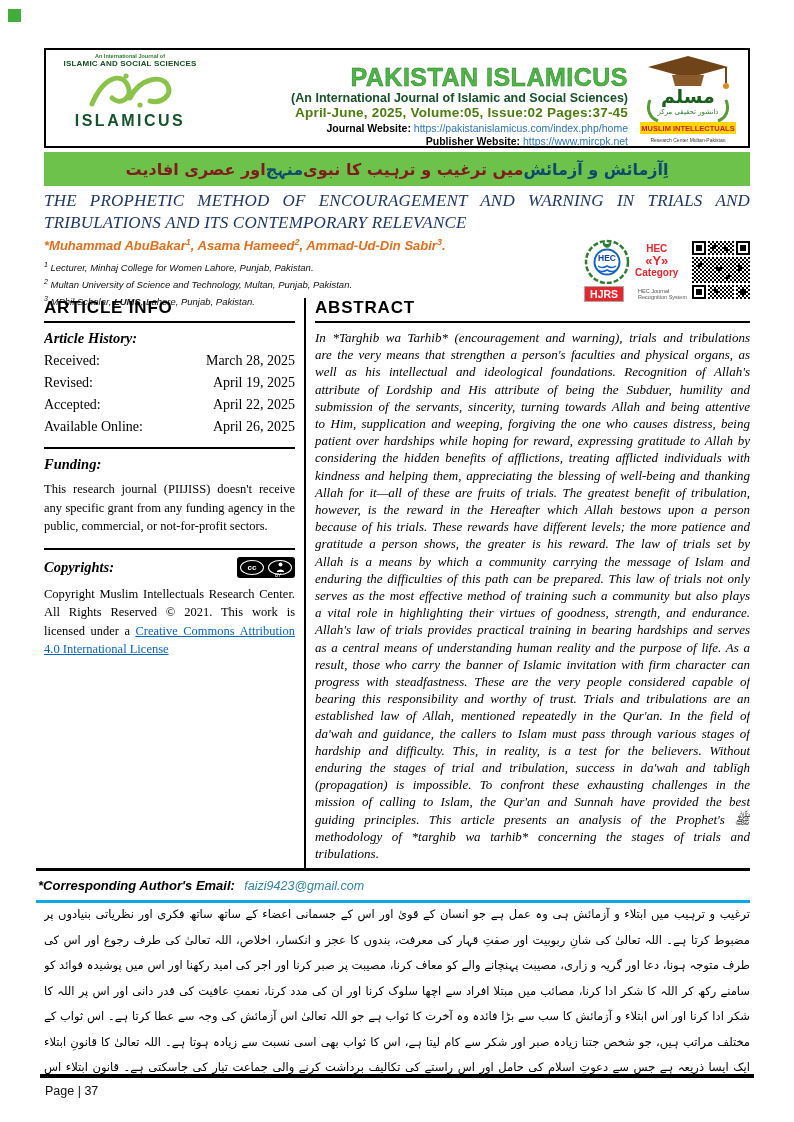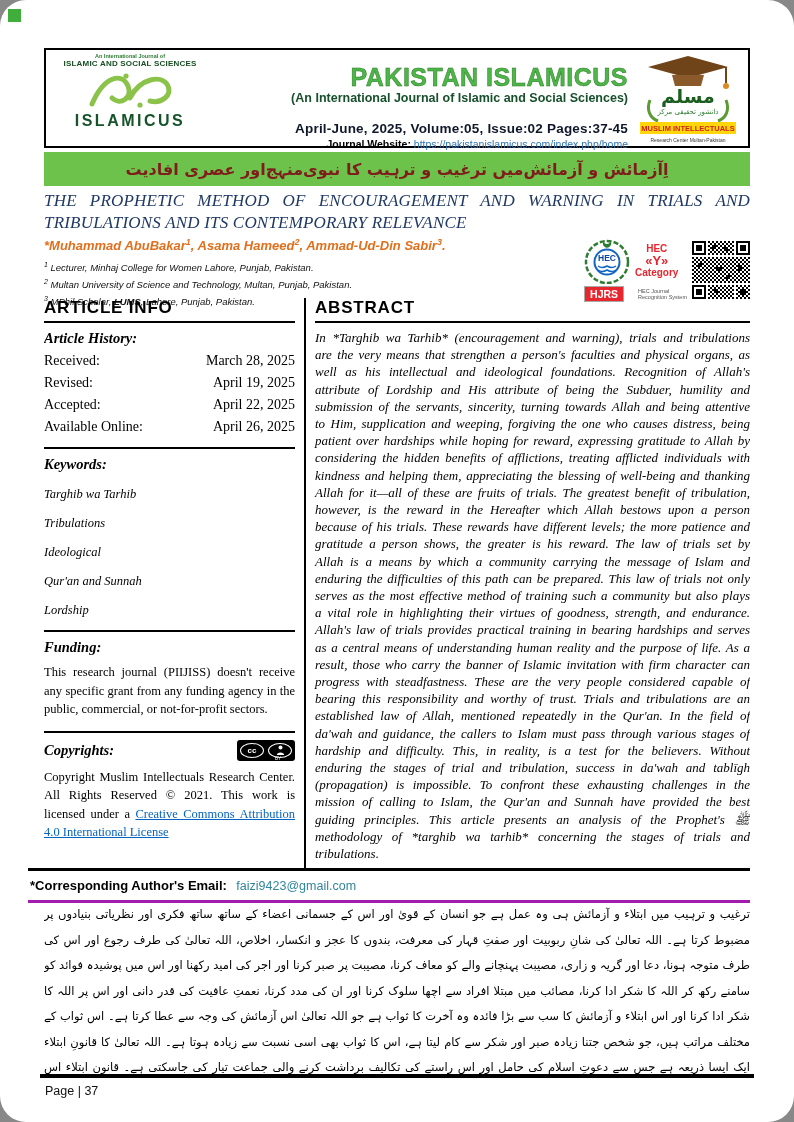--- a/index.html
+++ b/index.html
@@ -1,45 +1,45 @@
 <!DOCTYPE html>
 <html><head>
 <meta charset="utf-8">
 <style>
   * { margin:0; padding:0; box-sizing:border-box; }
   body { background:#888; }
   .page { position:relative; width:794px; height:1122px; background:#fff; margin:0 auto;
-          font-family:"Liberation Serif", serif; color:#000; overflow:hidden;border-radius:26px; }
+          font-family:"Liberation Serif", serif; color:#000; overflow:hidden; }
 
   .corner-mark { position:absolute; left:8px; top:9px; width:13px; height:13px; background:#3fae3a; }
 
   
   .header-box { position:absolute; left:44px; right:44px; top:48px; height:100px;
                 border:2px solid #000; background:#fff; display:flex; }
   .logo-left { width:168px; display:flex; flex-direction:column; align-items:center; justify-content:flex-start; padding-top:3px; }
   .ll-tag  { font-family:"Liberation Sans",sans-serif; font-size:5.5px; font-weight:bold; color:#2e7d32; }
   .ll-sub  { font-family:"Liberation Sans",sans-serif; font-size:8px;   font-weight:bold; color:#184f23; letter-spacing:.2px; }
   .ll-word { font-family:"Liberation Sans",sans-serif; font-size:16px;  font-weight:bold; color:#16532a; letter-spacing:2.5px; margin-top:-2px; }
 
   .header-center { flex:1; text-align:right; padding-top:14px; }
   .journal-title    { font-family:"Liberation Sans",sans-serif; font-weight:bold; font-size:25px; line-height:26px;
                       color:#4cb648; letter-spacing:.5px; -webkit-text-stroke:.5px #2f7a25; }
   .journal-subtitle { font-family:"Liberation Sans",sans-serif; font-weight:bold; font-size:12.5px; color:#17502b; margin-top:1px; }
-  .issue-info       { font-family:"Liberation Sans",sans-serif; font-weight:bold; font-size:13.5px; color:#0f172a; margin-top:16px; letter-spacing:.2px; }
+  .issue-info       { font-family:"Liberation Sans",sans-serif; font-weight:bold; font-size:13.5px; color:#4d7c0f; margin-top:0; letter-spacing:.2px; }
   .site-line  { font-family:"Liberation Sans",sans-serif; font-size:10.5px; margin-top:1.5px; color:#000; }
   .site-label { font-weight:bold; }
   .site-url   { color:#2e75b6; text-decoration:none; }
 
   .logo-right { width:120px; display:flex; align-items:flex-start; justify-content:center; }
 
   
   .urdu-banner { position:absolute; left:44px; right:44px; top:152px; height:34px; background:#6cc24a;
                  display:flex; align-items:center; justify-content:center; direction:rtl;
                  font-family:"DejaVu Sans",sans-serif; font-weight:bold; font-size:16px; }
-  .bn-maroon { color:#7f1d1d; } .bn-navy { color:#7f1d1d;text-align:right; }
+  .bn-maroon { color:#7f1d1d; } .bn-navy { color:#0c4a6e;text-align:right; }
 
   
   .article-title { position:absolute; left:44px; right:44px; top:190px;
                    font-family:"Liberation Serif",serif; font-style:italic; font-weight:normal;
                    font-size:17px; line-height:21.5px; color:#1f3864; text-align:justify; letter-spacing:.2px; }
   .authors-block { position:absolute; left:44px; top:237px; width:480px; }
   .authors-line  { font-family:"Liberation Sans",sans-serif; font-style:italic; font-weight:bold;
                    font-size:13px; color:#e0701d; }
   .authors-line sup { font-size:9px; }
   .affiliations { margin-top:5px; }
@@ -78,22 +78,22 @@
   .cc-circle { width:24px; height:15px; border:1.5px solid #fff; border-radius:50%; color:#fff;
                font-family:"Liberation Sans",sans-serif; font-size:8px; font-weight:bold;
                display:flex; align-items:center; justify-content:center; }
   .cc-by { position:absolute; right:14px; bottom:0px; color:#fff; font-size:4.5px;
            font-family:"Liberation Sans",sans-serif; }
 
   .abstract-text { font-style:italic; font-size:13px; line-height:17.2px; text-align:justify;
                    margin-top:6px; word-spacing:1px; }
 
   
-  .email-row { position:absolute; left:28px; right:44px; top:868px; border-top:3px solid #000;
-               border-bottom:3px solid #a21caf; padding:5px 2px 6px; font-family:"Liberation Sans",sans-serif; }
+  .email-row { position:absolute; left:36px; right:44px; top:868px; border-top:3px solid #000;
+               border-bottom:3px solid #0ea5e9; padding:5px 2px 6px; font-family:"Liberation Sans",sans-serif;font-style:italic; }
   .email-label { font-weight:bold; font-size:13px; }
   .email-value { font-size:12.5px; color:#31859c; margin-left:5px; }
 
   .urdu-abstract { position:absolute; left:44px; right:44px; top:902px; direction:rtl;
                    text-align:justify; font-family:"DejaVu Sans",sans-serif; font-size:11.5px;
                    line-height:25.5px; color:#000; height:172px; overflow:hidden; }
 
   .footer-rule { position:absolute; left:40px; right:40px; top:1074px; height:4px; background:#000; }
   .footer-text { position:absolute; left:45px; top:1084px; font-family:"Liberation Sans",sans-serif;
                  font-size:12.5px; color:#111; }
@@ -248,28 +248,20 @@
         <div class="info-row">
             <span>Accepted:</span>
             <span>April 22, 2025</span>
           </div>
         <div class="info-row">
             <span>Available Online:</span>
             <span>April 26, 2025</span>
           </div>
       </section>
 
-      <section class="sec">
-        <div class="sec-heading">Keywords:</div>
-        <div class="keyword">Targhib wa Tarhib</div>
-        <div class="keyword">Tribulations</div>
-        <div class="keyword">Ideological</div>
-        <div class="keyword">Qur'an and Sunnah</div>
-        <div class="keyword">Lordship</div>
-      </section>
 
       <section class="sec">
         <div class="sec-heading">Funding:</div>
         <div class="body-text">This research journal (PIIJISS) doesn't receive any specific grant from any funding agency in the public, commercial, or not-for-profit sectors.</div>
       </section>
 
       <section class="sec">
         <div class="cc-head">
           <div class="sec-heading">Copyrights:</div>
           <div class="cc-badge">

